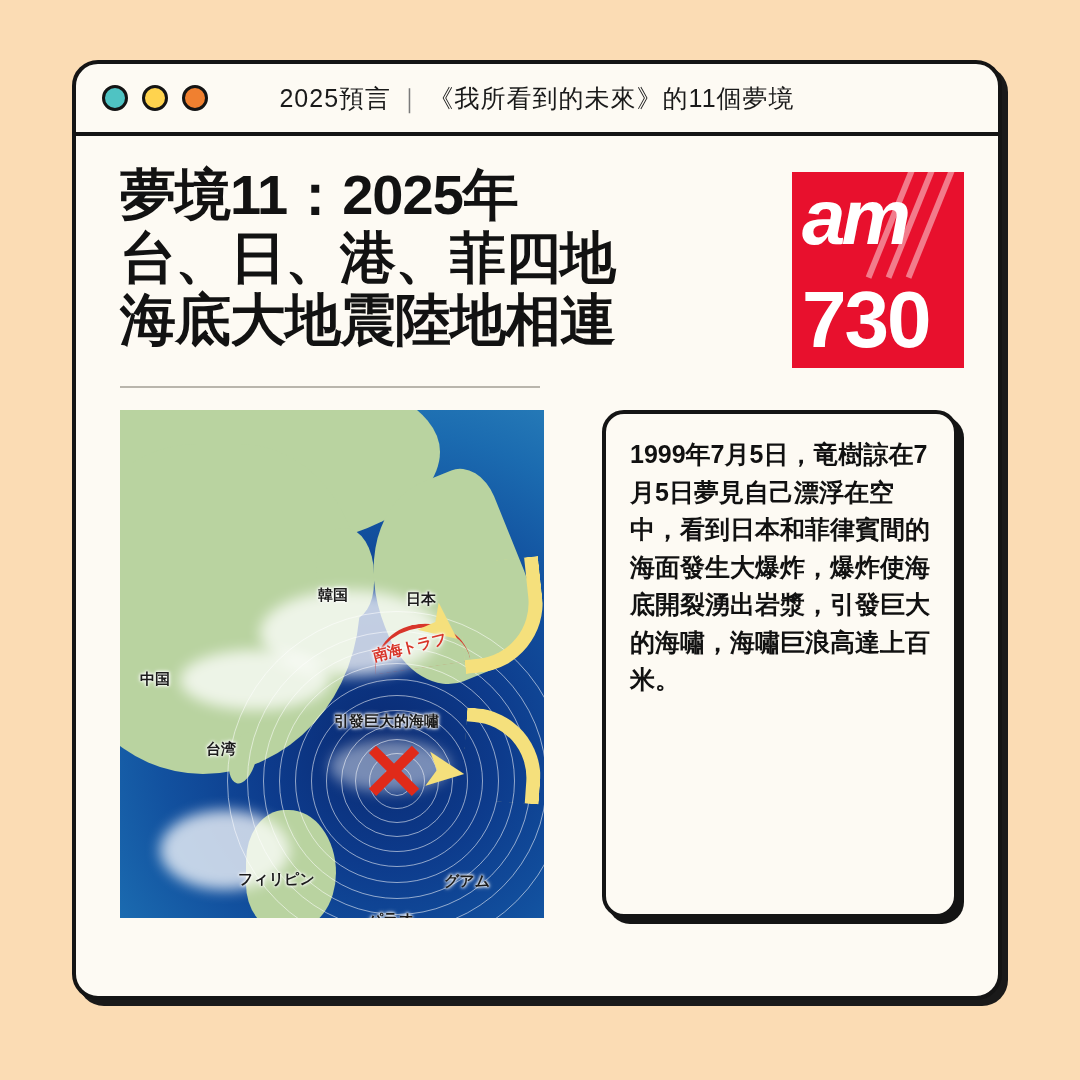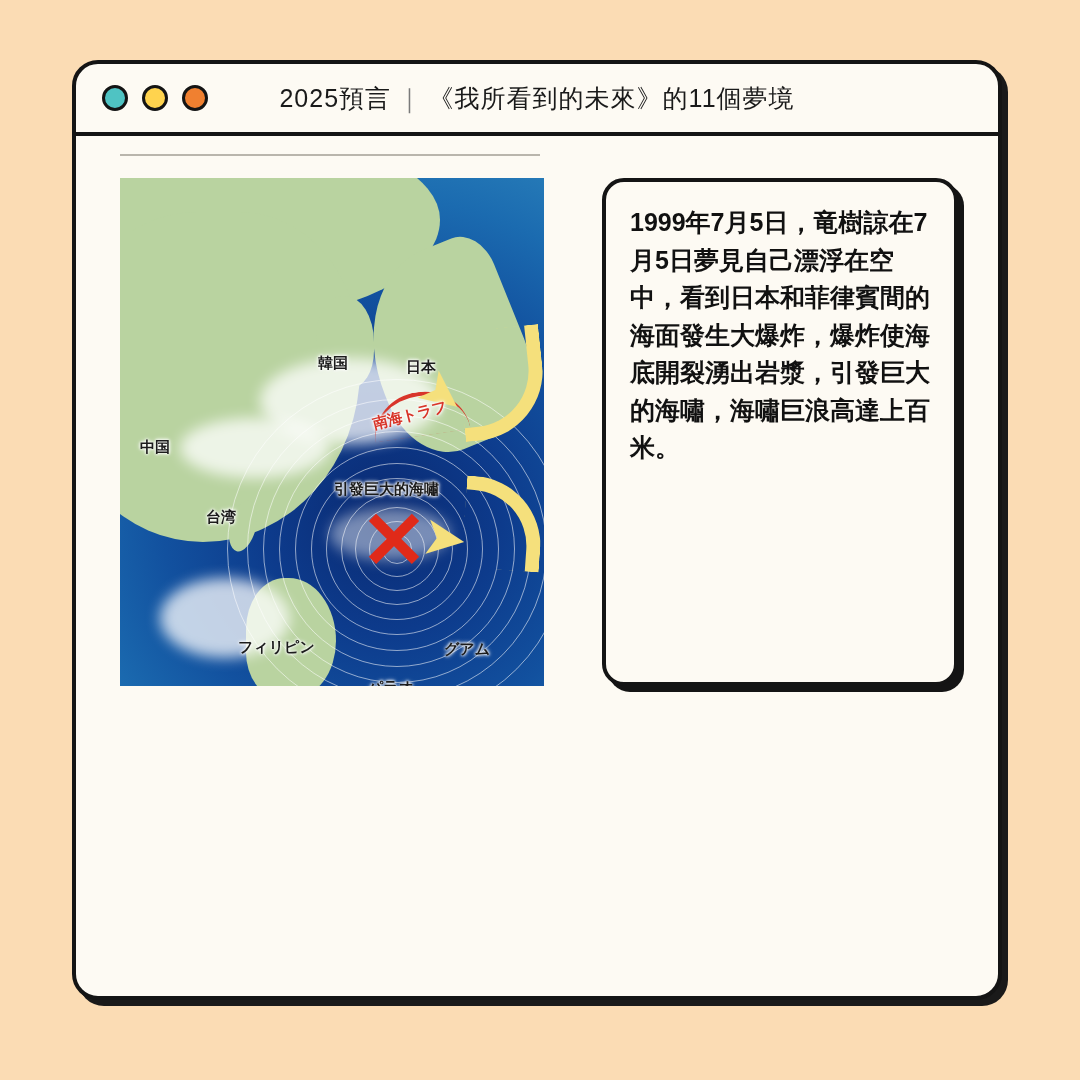--- a/index.html
+++ b/index.html
@@ -293,20 +293,34 @@
       <div class="dots">
         <div class="dot teal"></div>
         <div class="dot yellow"></div>
         <div class="dot orange"></div>
       </div>
       <div class="titlebar-text">
         <span>2025預言</span><span class="sep">｜</span><span>《我所看到的未來》的11個夢境</span>
       </div>
     </div>
 
+    <div class="head-wrap">
+      <div class="headline">
+        <div>夢境11：2025年</div>
+        <div>台、日、港、菲四地</div>
+        <div>海底大地震陸地相連</div>
+      </div>
+      <div class="logo">
+        <div class="streak" style="left:96px;"></div>
+        <div class="streak" style="left:116px;"></div>
+        <div class="streak" style="left:136px;"></div>
+        <div class="am">am</div>
+        <div class="seventhirty">730</div>
+      </div>
+    </div>
 
     <div class="rule"></div>
 
     <div class="body-wrap">
 
       <div class="map">
         <div class="sea-grad"></div>
         <div class="landmass land-north"></div>
         <div class="landmass land-china"></div>
         <div class="landmass land-korea"></div>

